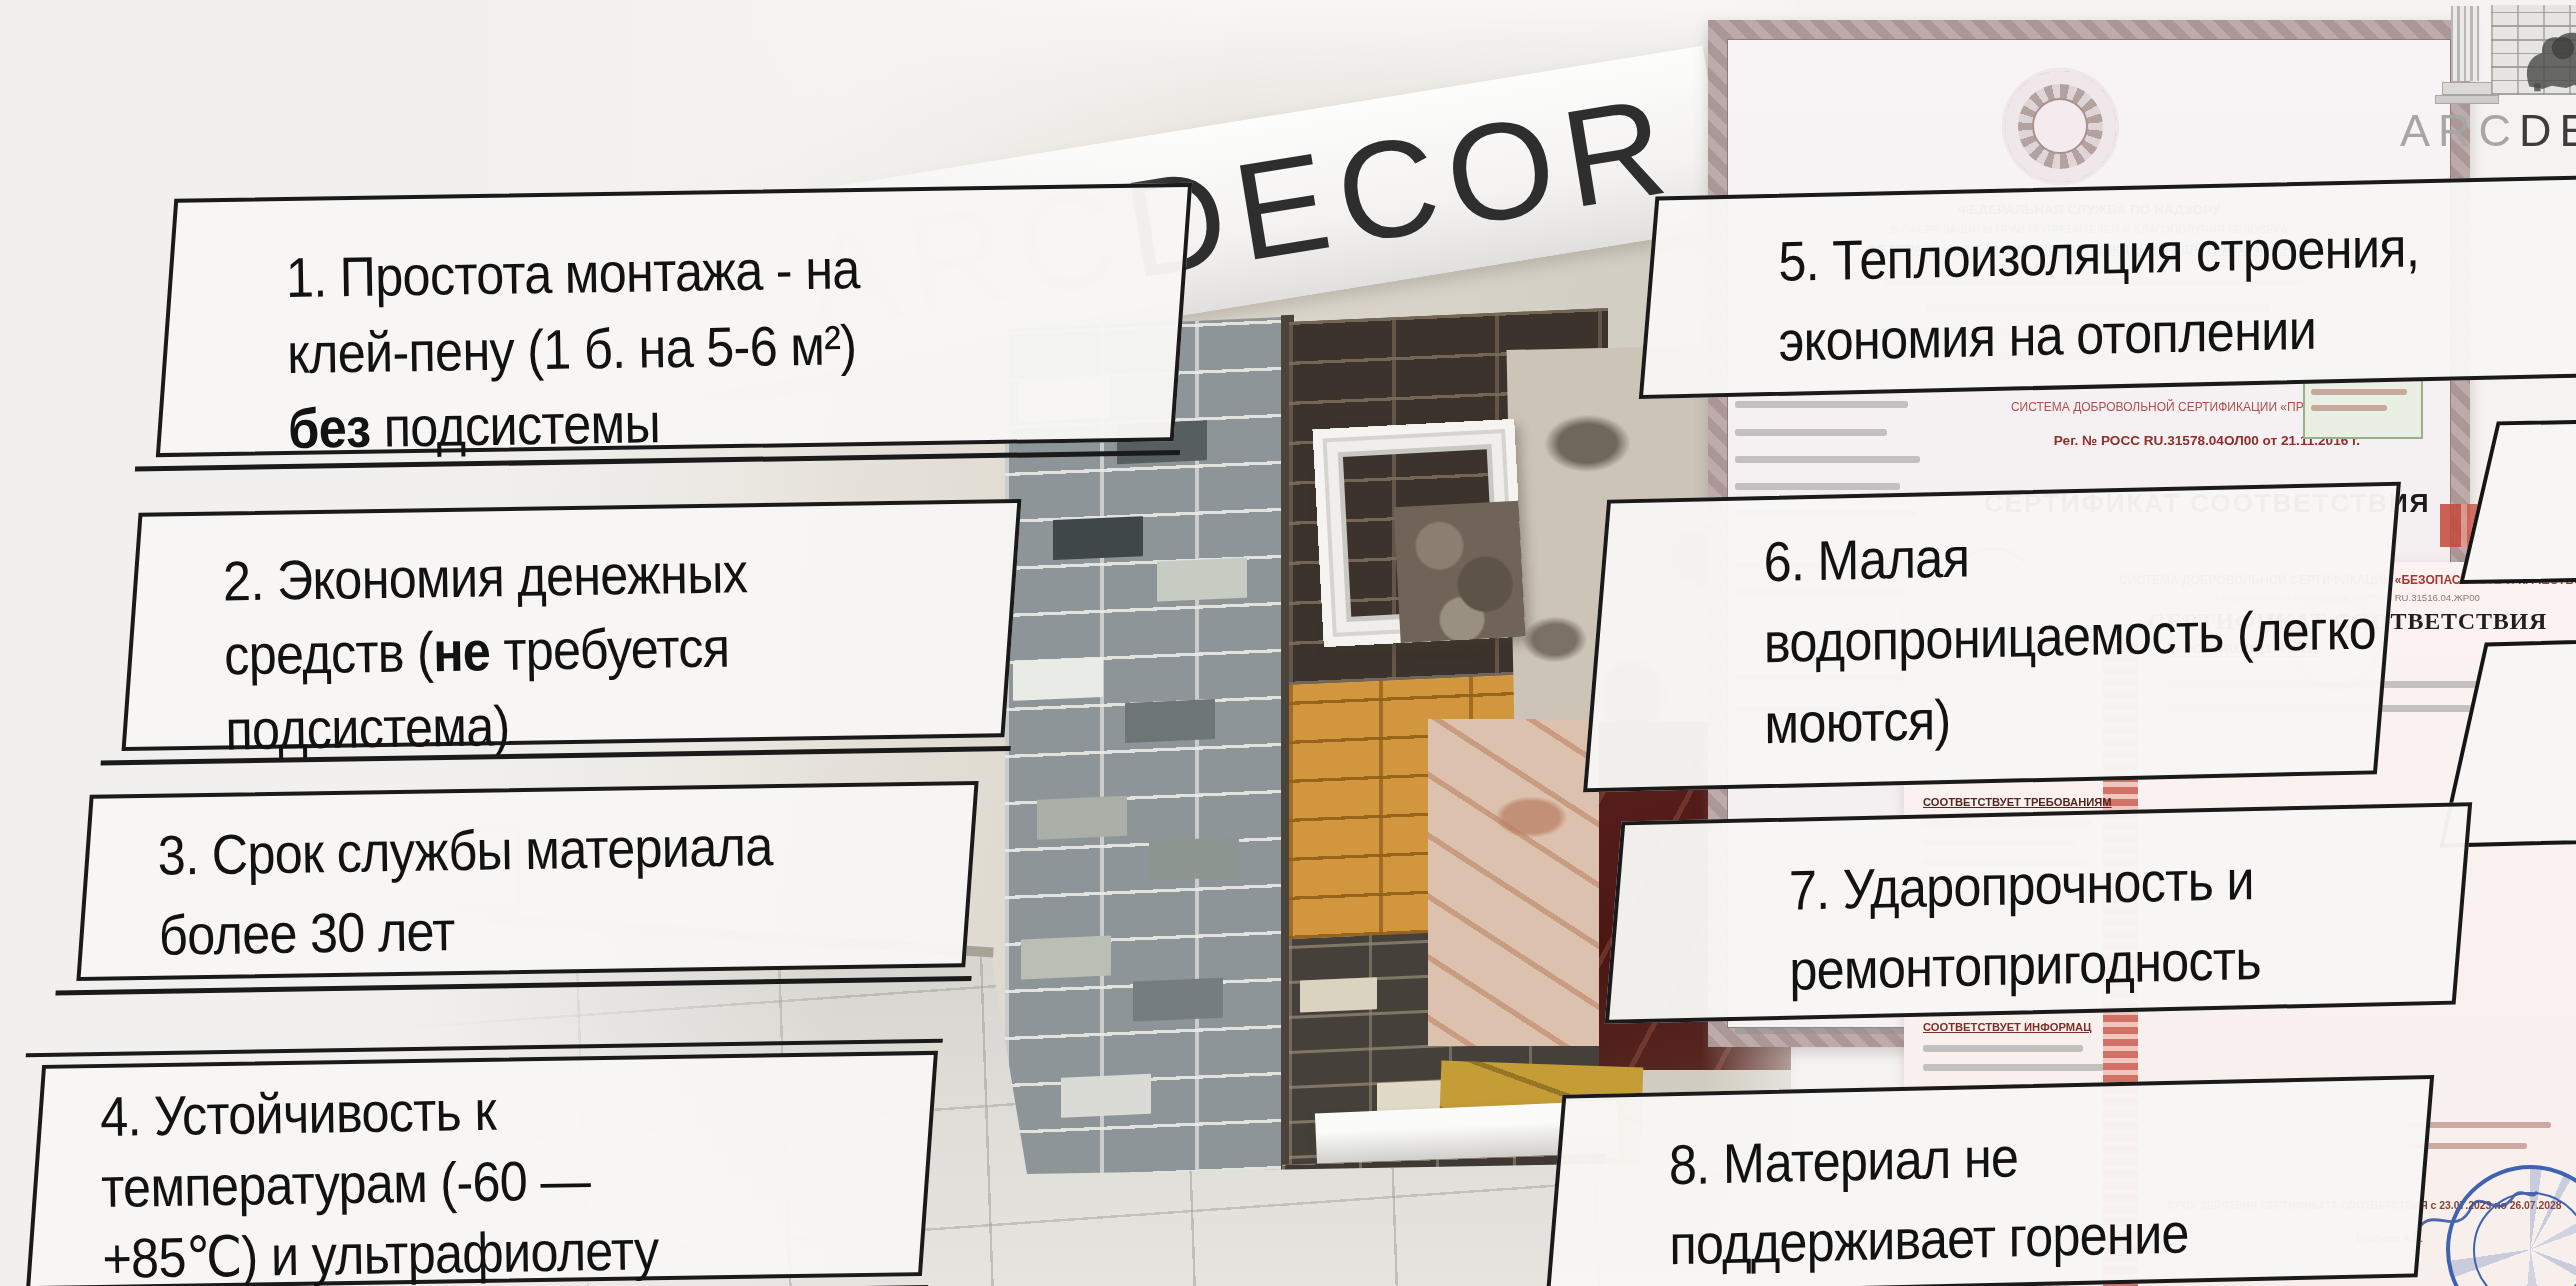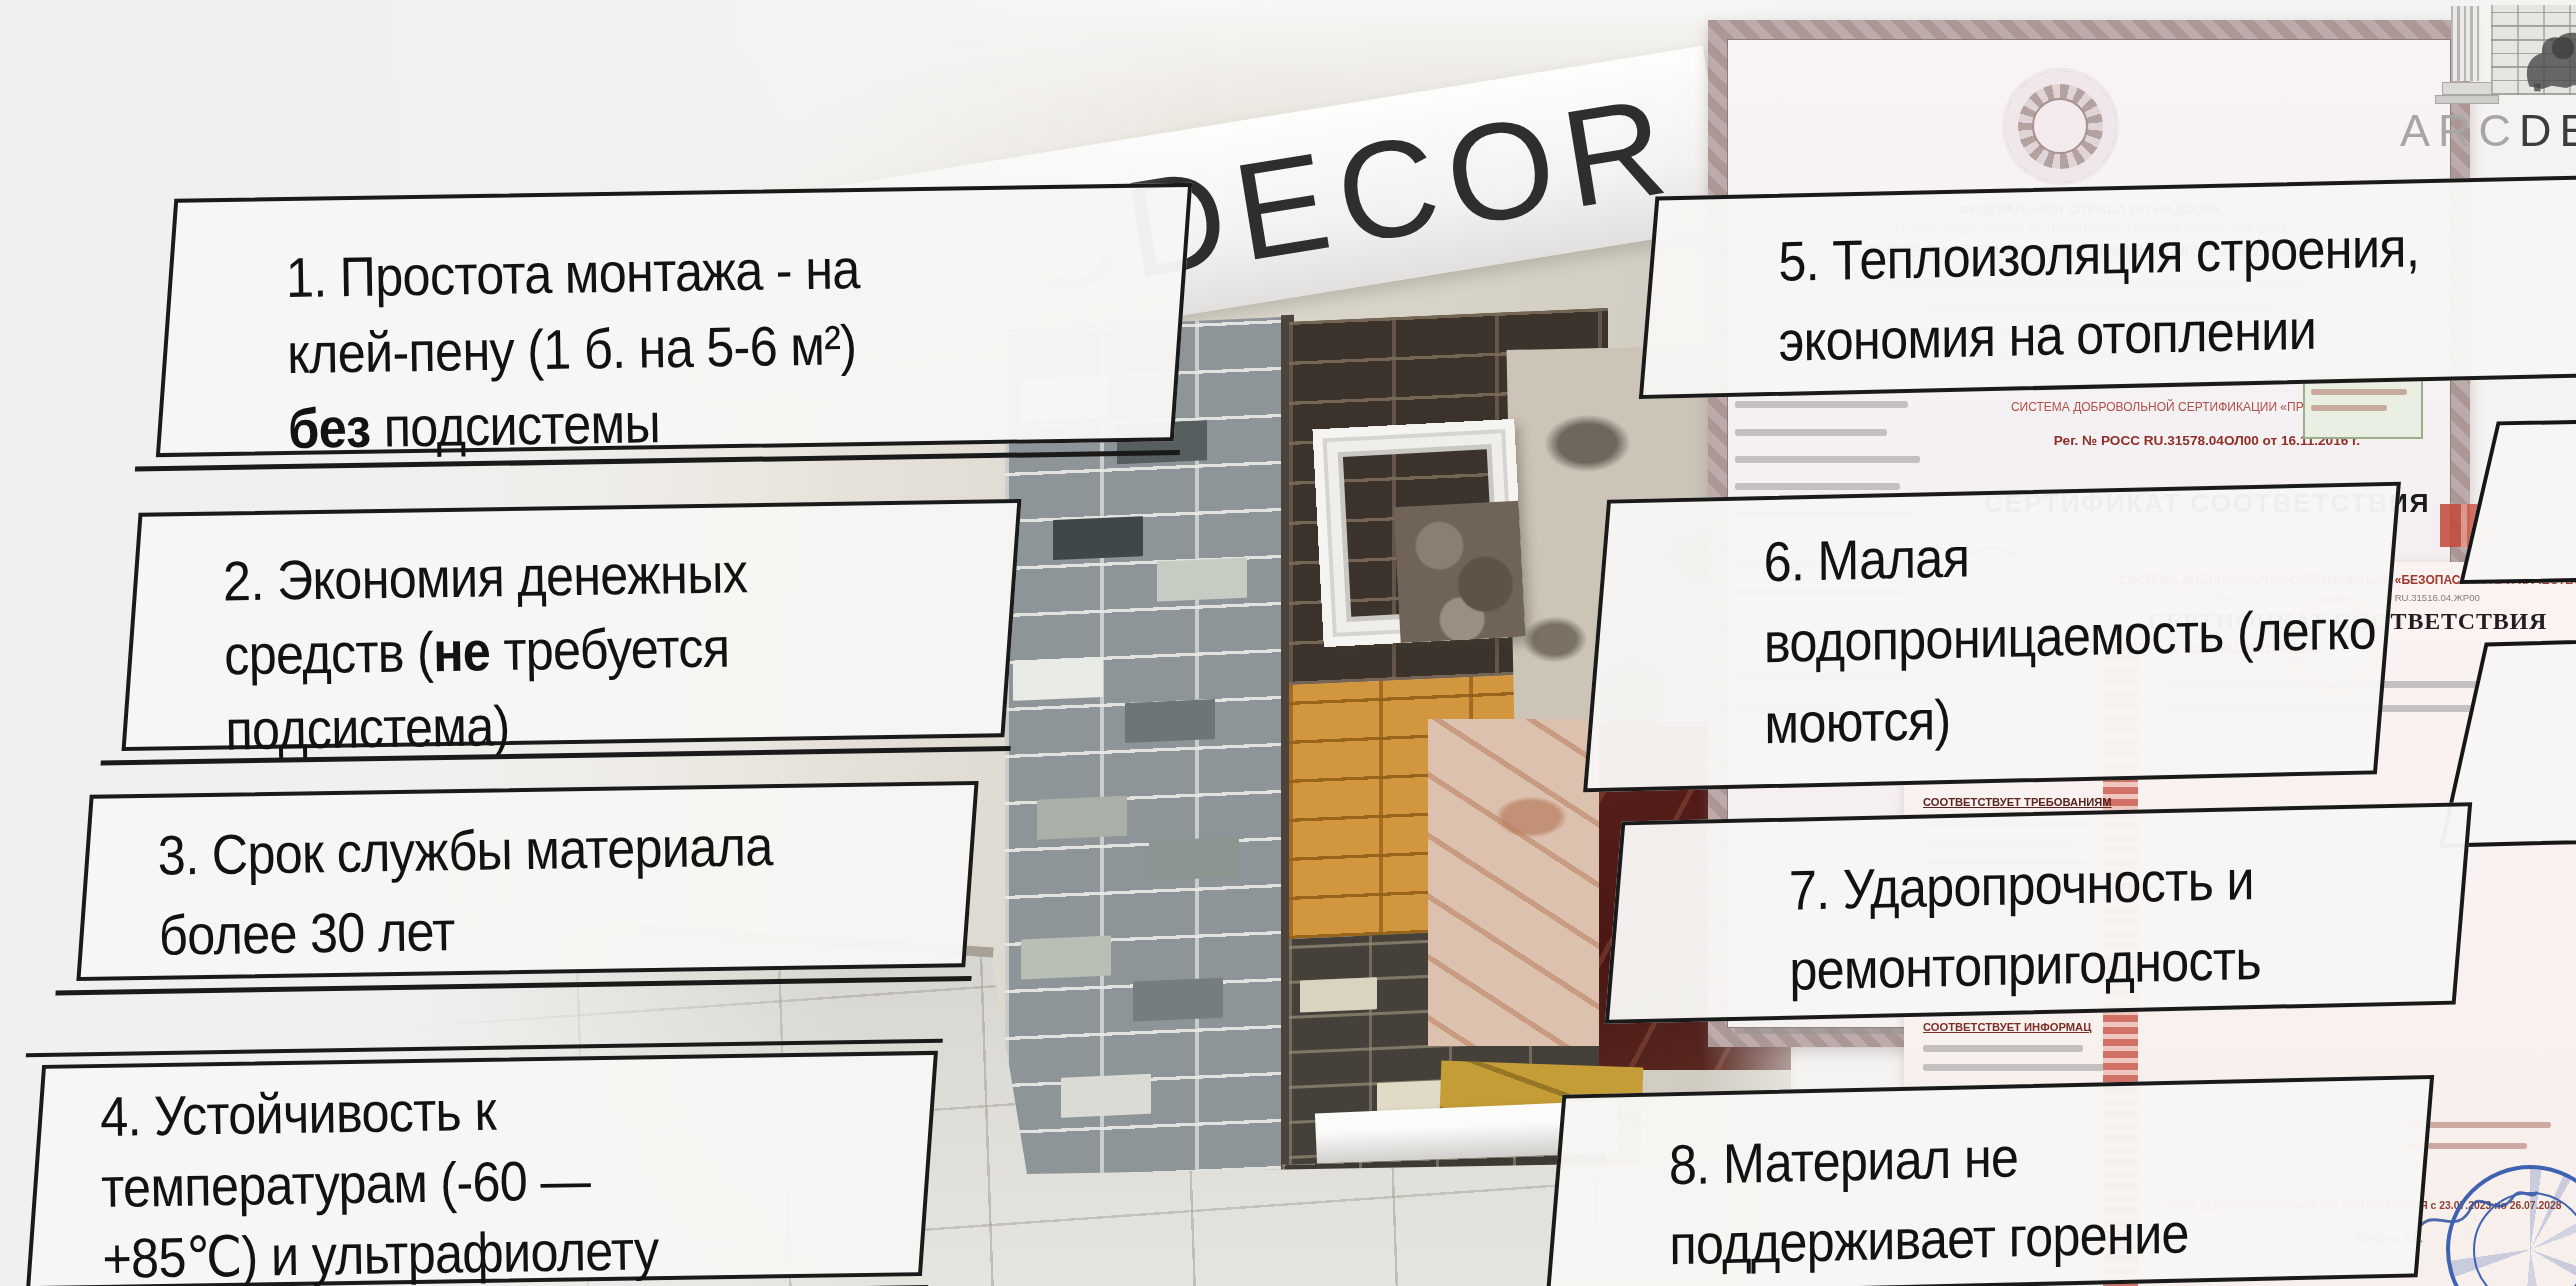--- a/index.html
+++ b/index.html
@@ -247,21 +247,21 @@
   <div class="abs certA-h tinytext" style="left:1708px;top:202px;font-size:13.6px;">ФЕДЕРАЛЬНАЯ СЛУЖБА ПО НАДЗОРУ</div>
   <div class="abs certA-h tinytext" style="left:1708px;top:223px;font-size:11.2px;font-weight:normal;">В СФЕРЕ ЗАЩИТЫ ПРАВ ПОТРЕБИТЕЛЕЙ И БЛАГОПОЛУЧИЯ ЧЕЛОВЕКА</div>
   <div class="abs certA-h tinytext" style="left:1708px;top:242px;font-size:13.6px;color:#2e4aa0;text-decoration:underline;">ФЕДЕРАЛЬНОЕ БЮДЖЕТНОЕ УЧРЕЖДЕНИЕ ЗДРАВООХРАНЕНИЯ</div>
 
   <div class="bl blb" style="left:1886px;top:279px;width:417px;"></div>
   <div class="bl" style="left:1926px;top:305px;width:345px;"></div>
   <div class="bl" style="left:1878px;top:329px;width:441px;"></div>
   <div class="bl" style="left:1974px;top:353px;width:249px;"></div>
 
   <div class="abs tinytext" style="left:1950px;top:400px;width:514px;text-align:center;font-size:12px;color:#b05048;">СИСТЕМА ДОБРОВОЛЬНОЙ СЕРТИФИКАЦИИ «ПРИБОР-ЭКСПЕРТ»</div>
-  <div class="abs tinytext" style="left:1950px;top:433px;width:514px;text-align:center;font-size:13.6px;font-weight:bold;color:#8e2f28;">Рег. № РОСС RU.31578.04ОЛ00 от 16.11.2016 г.</div>
+  <div class="abs tinytext" style="left:1950px;top:433px;width:514px;text-align:center;font-size:13.6px;font-weight:bold;color:#8e2f28;">Рег. № РОСС RU.31578.04ОЛ00 от 21.11.2016 г.</div>
   <div class="abs tinytext cert-title-a" style="left:1950px;top:488px;width:514px;text-align:center;font-size:26.5px;">СЕРТИФИКАТ СООТВЕТСТВИЯ</div>
   <div class="abs stamp-pe">
       <span>ПЭ</span>
     </div>
 
   <div class="bl" style="left:1735px;top:401px;width:173px;"></div>
   <div class="bl" style="left:1735px;top:429px;width:152px;"></div>
   <div class="bl" style="left:1735px;top:456px;width:185px;"></div>
   <div class="bl" style="left:1735px;top:483px;width:165px;"></div>
   <div class="bl" style="left:1735px;top:510px;width:181px;"></div>

